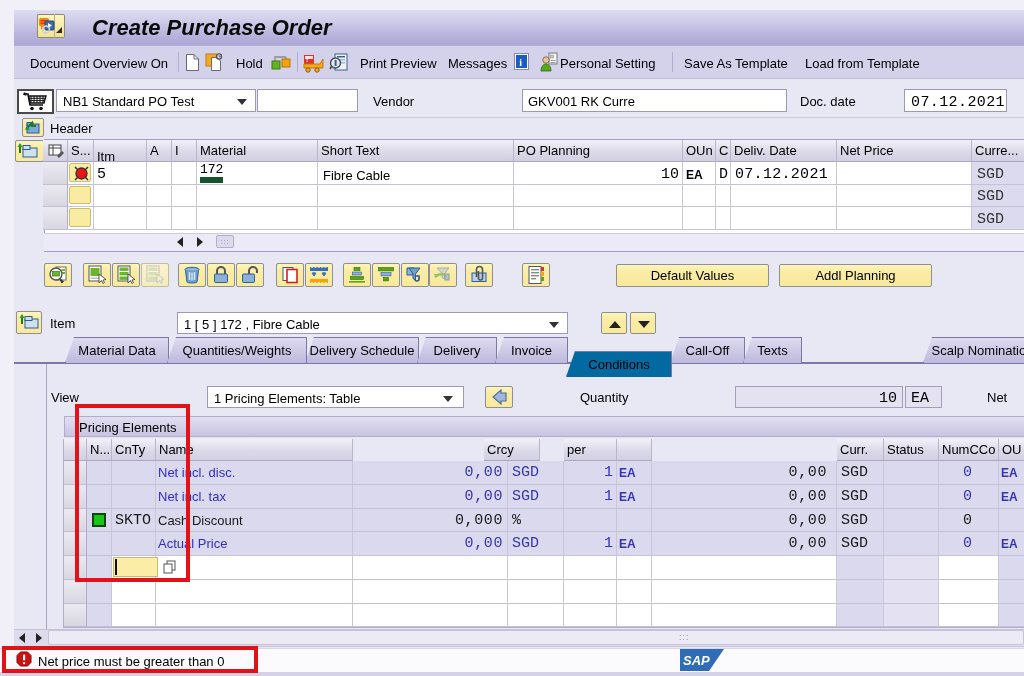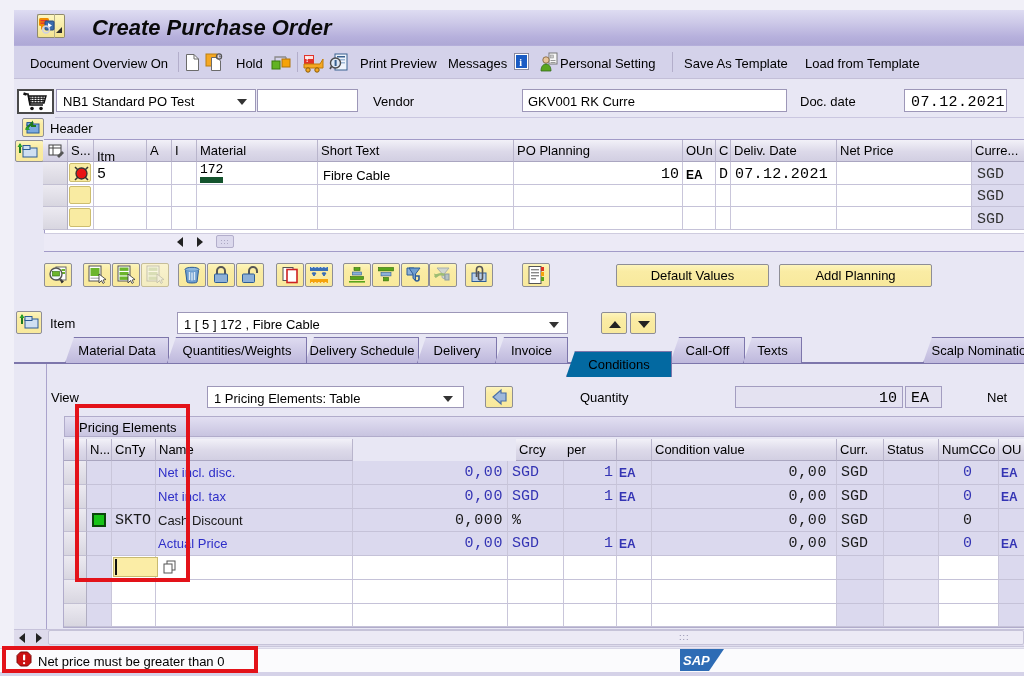--- a/index.html
+++ b/index.html
@@ -464,31 +464,28 @@
     </div>
     <div class="ab hdrcell" style="left:87px;top:439px;width:25px;height:22px;">
       <span style="position:absolute;left:3px;top:3px;">N...</span>
     </div>
     <div class="ab hdrcell" style="left:112px;top:439px;width:44px;height:22px;">
       <span style="position:absolute;left:3px;top:3px;">CnTy</span>
     </div>
     <div class="ab hdrcell" style="left:156px;top:439px;width:197px;height:22px;">
       <span style="position:absolute;left:3px;top:3px;">Name</span>
     </div>
-    <div class="ab hdrcell" style="left:516px;top:439px;width:56px;height:22px;">
+    <div class="ab hdrcell" style="left:484px;top:439px;width:56px;height:22px;">
       <span style="position:absolute;left:3px;top:3px;">Crcy</span>
     </div>
     <div class="ab hdrcell" style="left:564px;top:439px;width:53px;height:22px;">
       <span style="position:absolute;left:3px;top:3px;">per</span>
     </div>
     <div class="ab hdrcell" style="left:617px;top:439px;width:35px;height:22px;">
       <span style="position:absolute;left:3px;top:3px;"></span>
-    </div>
-    <div class="ab hdrcell" style="left:652px;top:439px;width:185px;height:22px;">
-      <span style="position:absolute;left:3px;top:3px;">Condition value</span>
     </div>
     <div class="ab hdrcell" style="left:837px;top:439px;width:47px;height:22px;">
       <span style="position:absolute;left:3px;top:3px;">Curr.</span>
     </div>
     <div class="ab hdrcell" style="left:884px;top:439px;width:55px;height:22px;">
       <span style="position:absolute;left:3px;top:3px;">Status</span>
     </div>
     <div class="ab hdrcell" style="left:939px;top:439px;width:60px;height:22px;">
       <span style="position:absolute;left:3px;top:3px;">NumCCo</span>
     </div>

